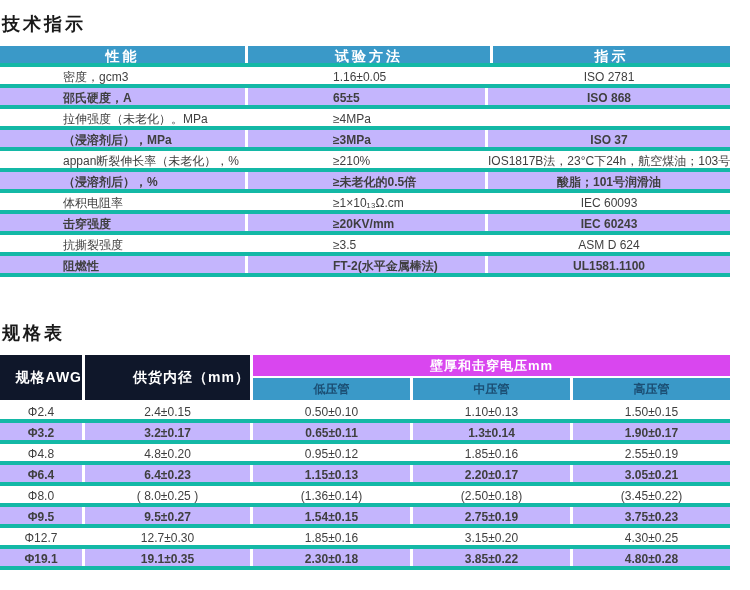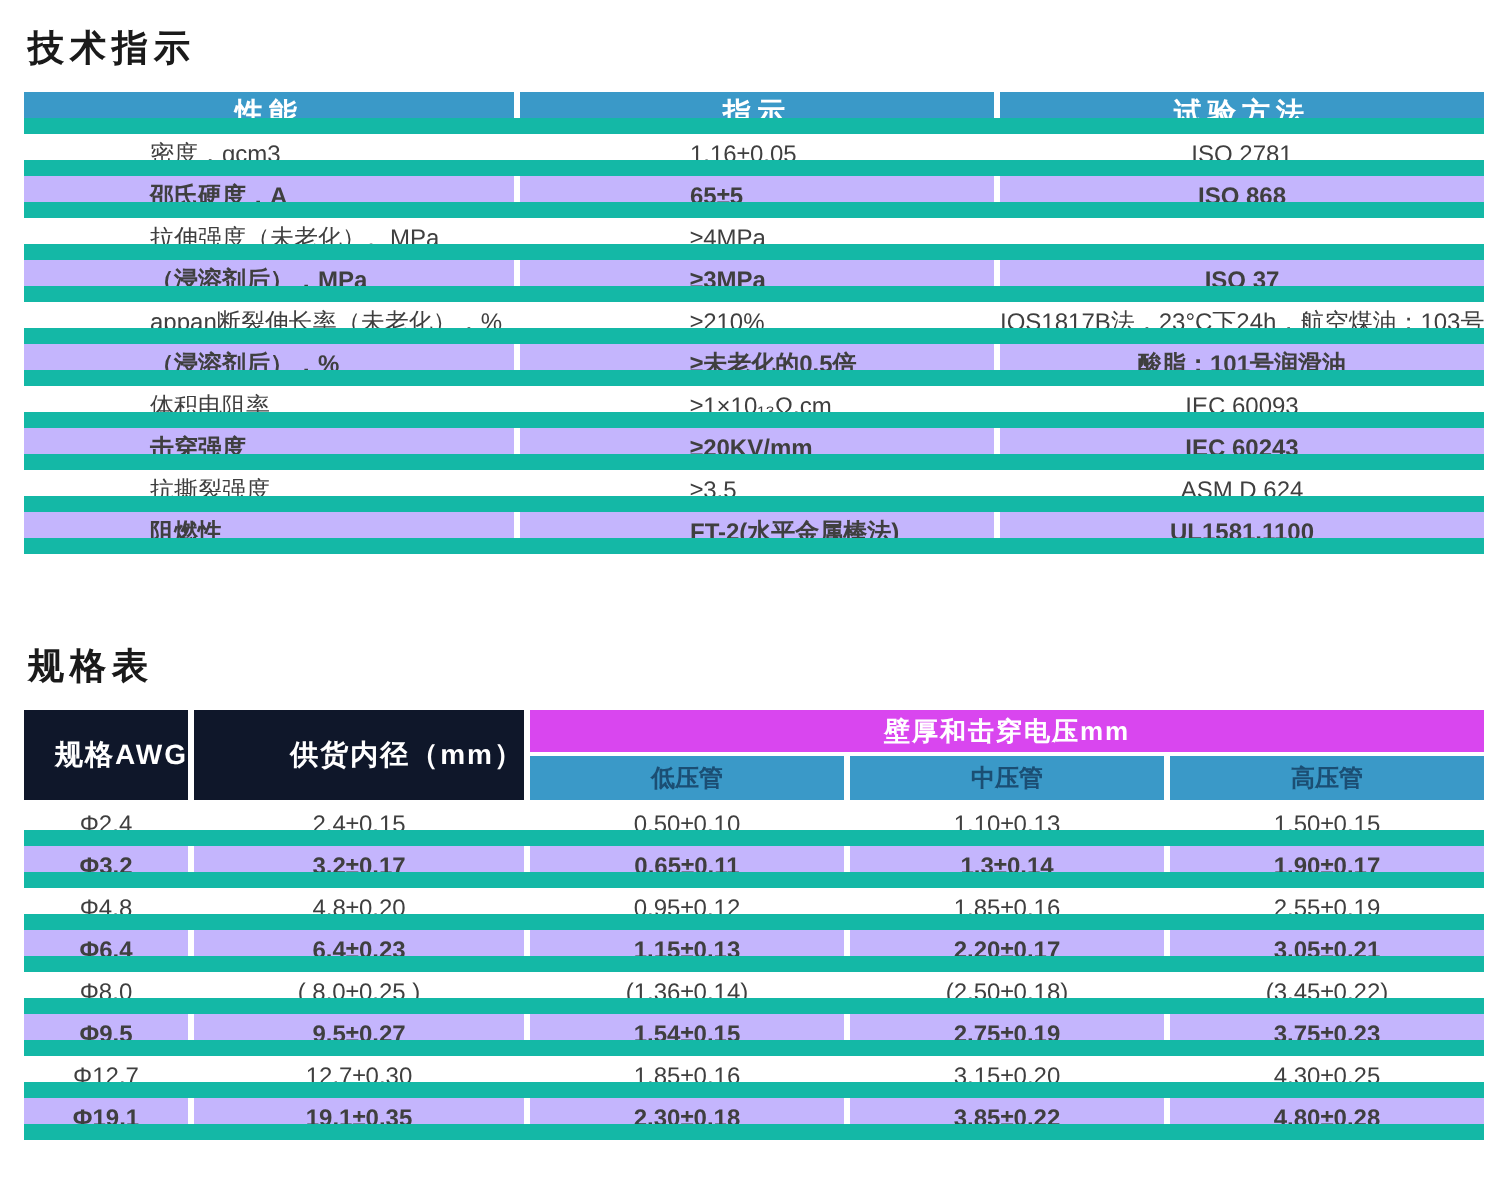--- a/index.html
+++ b/index.html
@@ -1,28 +1,28 @@
 <!DOCTYPE html>
 <html><head>
 <meta charset="utf-8">
 <style>
   * { margin: 0; padding: 0; box-sizing: border-box; }
   html, body { width: 750px; background: #ffffff; font-family: "Liberation Sans", "DejaVu Sans", sans-serif; }
   body { height: 590px; overflow: hidden; }
 
-  .page { padding: 8px 10px 0 12px; width: 690px; }
+  .page { padding: 8px 10px 0 0; width: 690px; }
 
   .section-title {
     font-size: 18px; font-weight: bold; color: #1a1a1a;
     letter-spacing: 3px; margin: 4px 0 10px 2px;
   }
 
   
   .tbl { width: 730px; }
-  .trow { display: flex; height: 21px; line-height: 21px; border-bottom: 8px solid #14b8a6; }
+  .trow { display: flex; height: 21px; line-height: 21px; border-bottom: 4px solid #14b8a6; }
   .cell { font-size: 12px; color: #3f3f3f; overflow: hidden; white-space: nowrap; }
   .bg-a { background: #ffffff; }
   .bg-b { background: #c4b5fd; font-weight: bold; }
 
   
   .t1-head .cell {
     background: #3a99c8; color: #ffffff; font-weight: bold;
     font-size: 14px; text-align: center; letter-spacing: 3px;
   }
   .t1-c1 { width: 245px; padding-left: 63px; }
@@ -59,22 +59,22 @@
 </head>
 <body>
 
 <div class="page">
 
   <div class="section-title">技术指示</div>
 
   <div class="tbl">
     <div class="trow t1-head">
       <div class="cell t1-c1">性能</div>
+      <div class="cell t1-c3">试验方法</div>
       <div class="cell t1-c2">指示</div>
-      <div class="cell t1-c3">试验方法</div>
     </div>
 
     <div class="trow">
       <div class="cell t1-c1 bg-a">密度，gcm3</div>
       <div class="cell t1-c2 bg-a">1.16±0.05</div>
       <div class="cell t1-c3 bg-a">ISO 2781</div>
     </div>
     <div class="trow">
       <div class="cell t1-c1 bg-b">邵氏硬度，A</div>
       <div class="cell t1-c2 bg-b">65±5</div>

